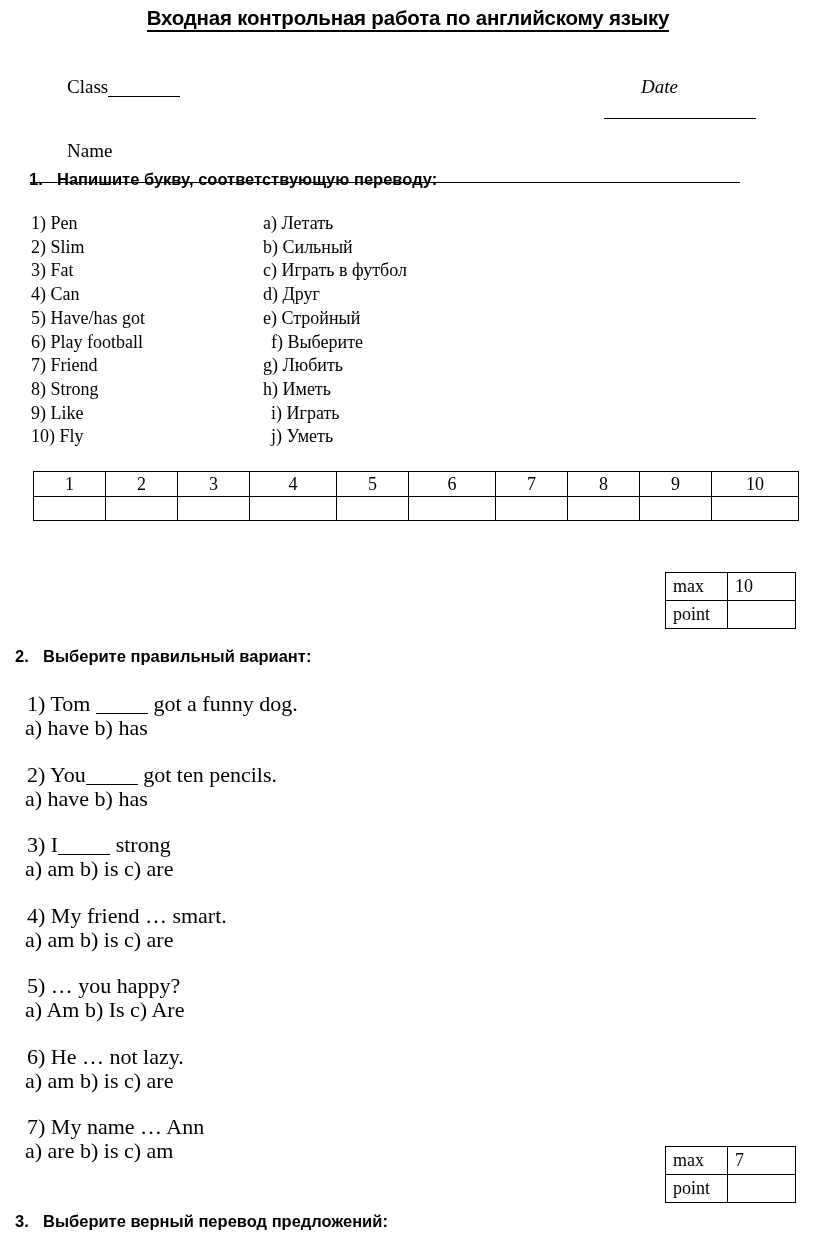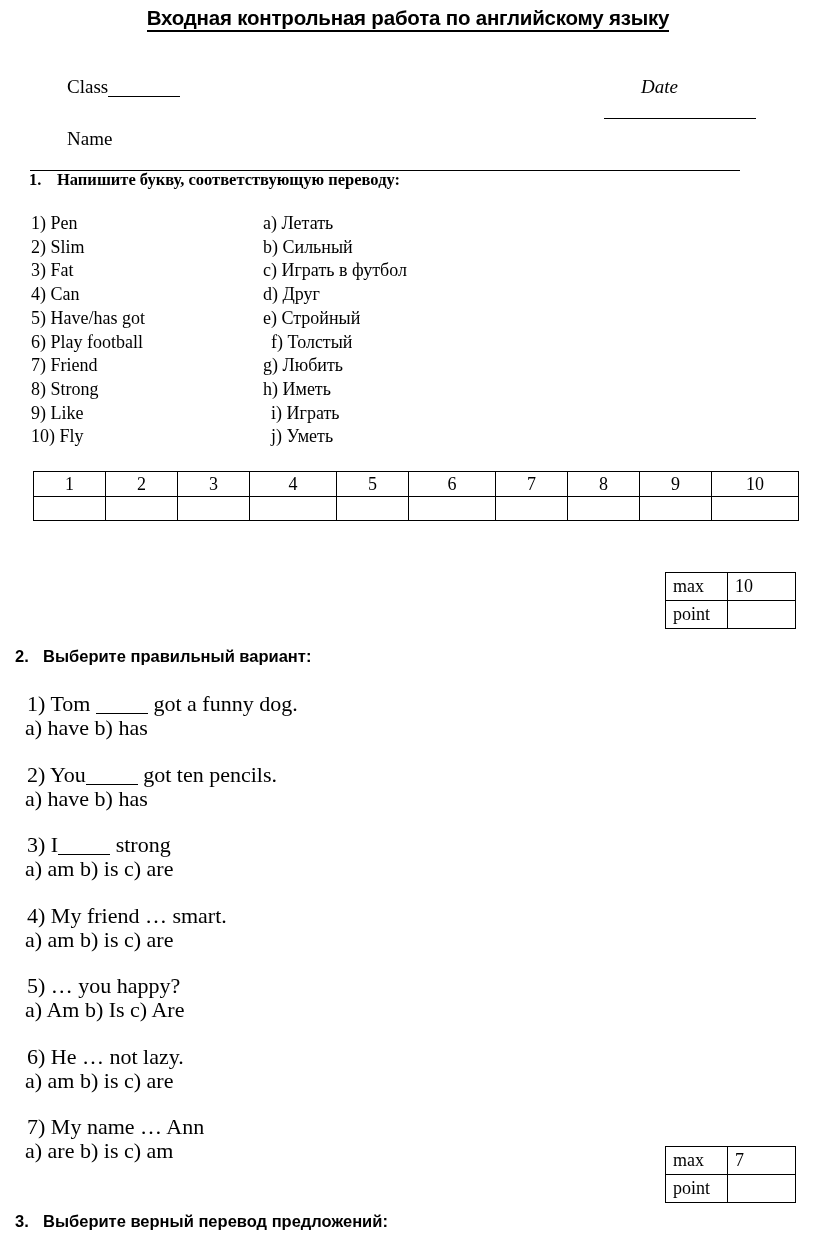--- a/index.html
+++ b/index.html
@@ -41,21 +41,21 @@
     padding-bottom: 1px;
   }
 
   
   .field-row {
     position: absolute;
     font-size: 19px;
   }
   #field-class { top: 76px; left: 30px; }
   #field-date  { top: 76px; left: 604px; font-style: italic; }
-  #field-name  { top: 128px; left: 30px; }
+  #field-name  { top: 140px; left: 30px; }
 
   .field-label { vertical-align: baseline; margin-left: 37px; }
   .rule {
     display: inline-block;
     border-bottom: 1.3px solid #000;
     vertical-align: -4px;
     height: 1px;
   }
   #field-class .rule { width: 72px; }
   #field-date  .rule { width: 152px; }
@@ -63,21 +63,21 @@
 
   
   .section-heading {
     position: absolute;
     font-family: "Liberation Sans", "DejaVu Sans", sans-serif;
     font-weight: bold;
     font-size: 16.5px;
     white-space: nowrap;
   }
   .section-heading .num { display: inline-block; width: 28px; }
-  #heading-1 { top: 170px; left: 29px; font-family: Liberation Serif, serif; }
+  #heading-1 { top: 170px; left: 29px; }
   #heading-2 { top: 647px; left: 15px; }
   #heading-3 { top: 1212px; left: 15px; }
 
   
   .match-left, .match-right {
     position: absolute;
     font-size: 18px;
     line-height: 23.7px;
   }
   .match-left  { top: 212px; left: 31px; }
@@ -178,21 +178,21 @@
     <span class="opt" style="display:block">9) Like</span>
     <span class="opt" style="display:block">10) Fly</span>
   </div>
 
   <div class="match-right">
     <span class="opt">a) Летать</span>
     <span class="opt">b) Сильный</span>
     <span class="opt">c) Играть в футбол</span>
     <span class="opt">d) Друг</span>
     <span class="opt">e) Стройный</span>
-    <span class="opt indent">f) Толстый</span>
+    <span class="opt indent">f) Выберите</span>
     <span class="opt">g) Любить</span>
     <span class="opt">h) Иметь</span>
     <span class="opt indent">i) Играть</span>
     <span class="opt indent">j) Уметь</span>
   </div>
 
   <table class="answer-grid">
     <colgroup>
       <col class="c">
         <col class="c">

